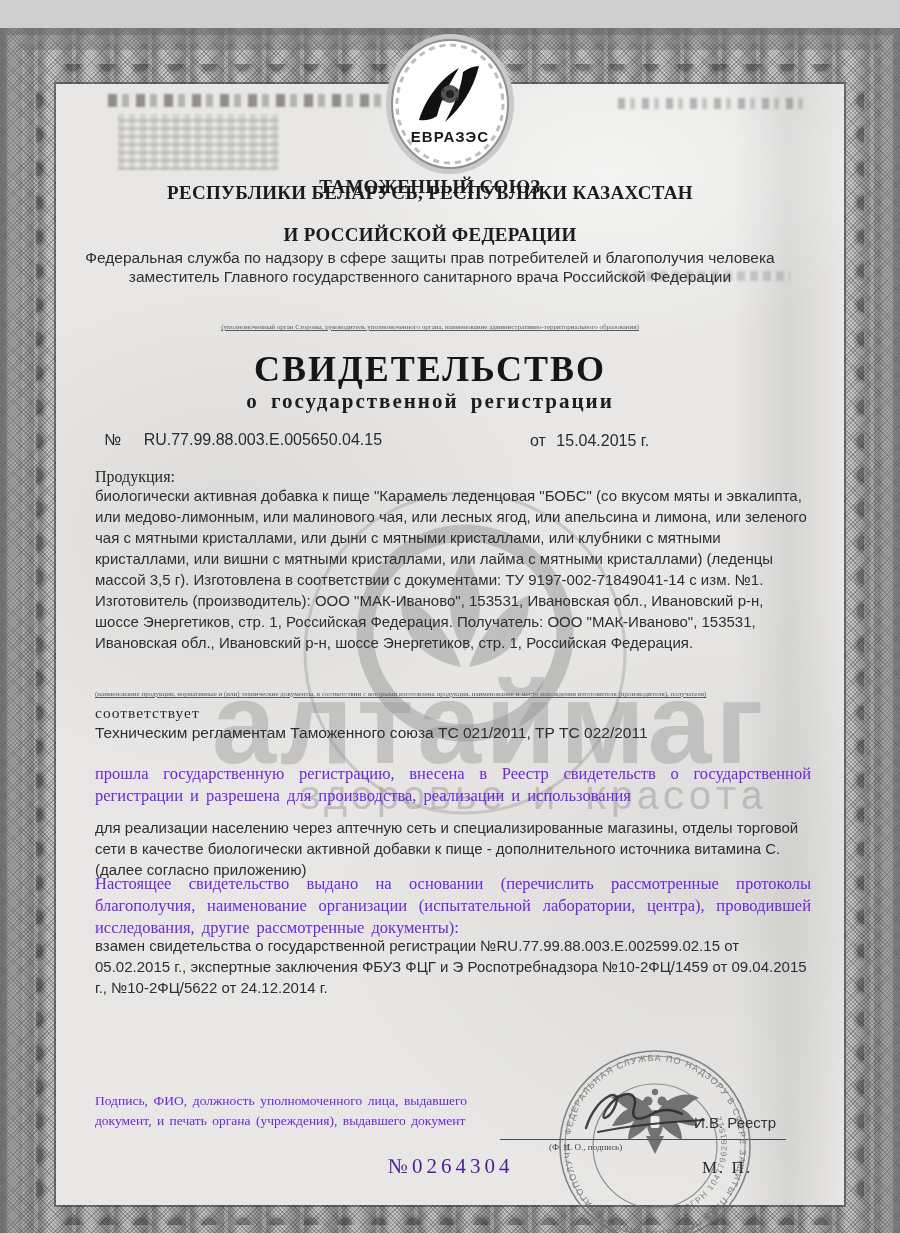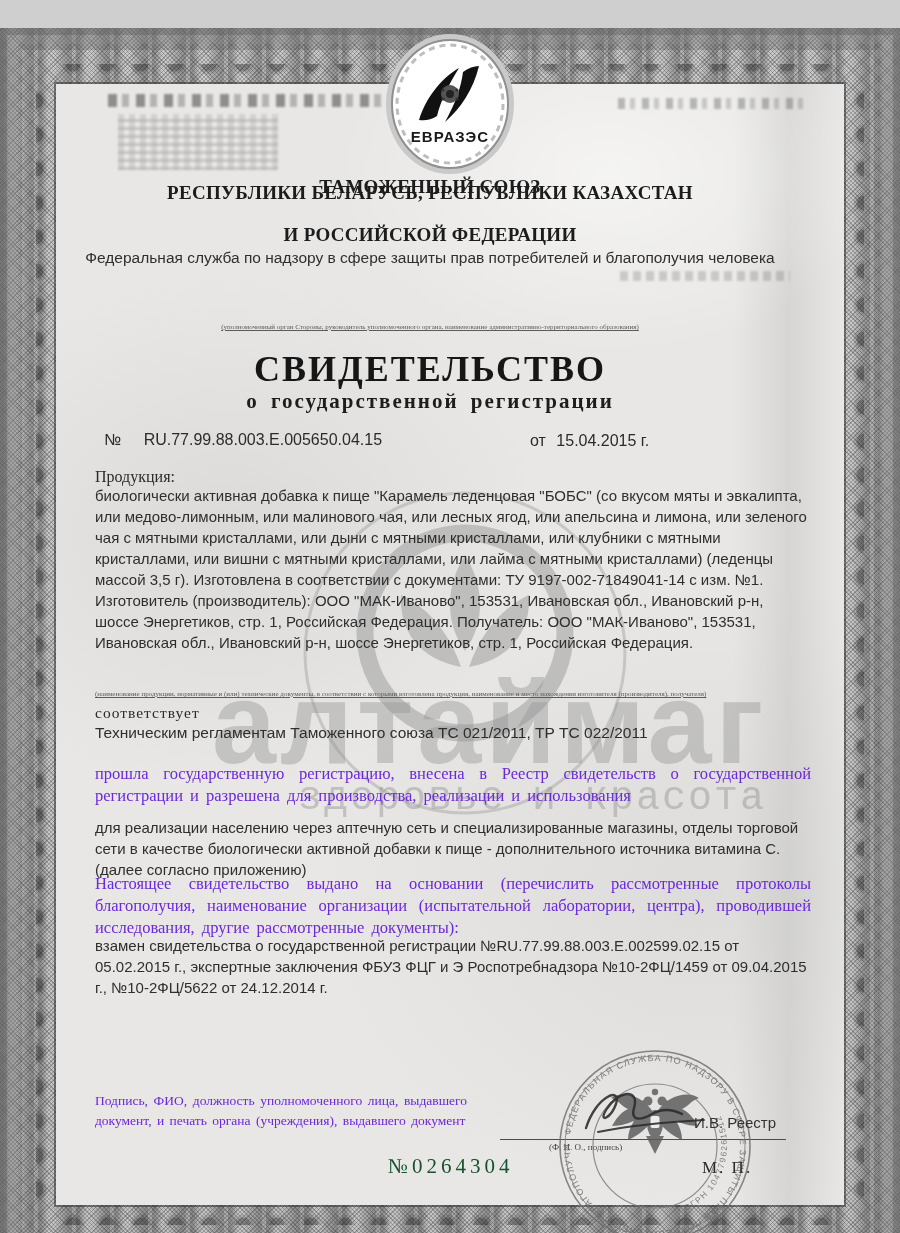--- a/index.html
+++ b/index.html
@@ -68,21 +68,21 @@
   .tiny{font-size:7px;color:#5a5a5a;white-space:nowrap;text-decoration:underline;}
   .title-main{font-weight:bold;font-size:36px;letter-spacing:2px;color:#161616;}
   .title-sub{font-weight:bold;font-size:21px;letter-spacing:2px;word-spacing:5px;color:#1d1d1d;}
   .numrow{font-family:"Liberation Sans",sans-serif;font-size:16px;color:#2b2b2b;}
   .sans{font-family:"Liberation Sans",sans-serif;font-size:15px;line-height:21px;color:#2e2e2e;}
   .serifp{font-size:16.5px;line-height:22px;text-align:justify;word-spacing:3px;color:#6d28d9;}
   .lbl{font-size:16px;color:#2a2a2a;}
   .sig-line{position:absolute;left:500px;top:1111px;width:286px;border-top:1.4px solid #4c4c4c;z-index:3;}
   .stamp{position:absolute;left:552px;top:1016px;z-index:4;opacity:.82;}
   .signature{position:absolute;left:578px;top:1042px;z-index:5;opacity:.88;}
-  .serial{font-size:21px;letter-spacing:4px;color:#14532d;z-index:4;}
+  .serial{font-size:21px;letter-spacing:4px;color:#4c1d95;z-index:4;}
   .mp{font-size:17px;letter-spacing:2px;color:#2c2c2c;z-index:5;}
   .bragina{font-family:"Liberation Sans",sans-serif;font-size:15px;color:#333;z-index:5;}
   .fio{font-size:9px;color:#444;z-index:3;}
 </style>
 </head>
 <body>
 
 <div class="page">
 
   <div class="frame"></div>
@@ -123,20 +123,21 @@
       <path d="M234,112 C236,148 216,176 174,184 C184,154 204,126 234,112 Z"></path>
     </g>
   </svg>
   <div class="wm wm-word">алтаймаг</div>
   <div class="wm wm-tag">здоровье и красота</div>
 
   <div class="t center hb" style="top:148px">ТАМОЖЕННЫЙ СОЮЗ</div>
   <div class="t center hb" style="top:154px">РЕСПУБЛИКИ БЕЛАРУСЬ, РЕСПУБЛИКИ КАЗАХСТАН</div>
   <div class="t center hb" style="top:196px">И РОССИЙСКОЙ ФЕДЕРАЦИИ</div>
   <div class="t center hs" style="top:221px">Федеральная служба по надзору в сфере защиты прав потребителей и благополучия человека</div>
+  <div class="t center hs" style="top:240px">заместитель Главного государственного санитарного врача Российской Федерации</div>
   <div class="t center tiny" style="top:295px">(уполномоченный орган Стороны, руководитель уполномоченного органа, наименование административно-территориального образования)</div>
 
   <div class="t center title-main" style="top:320px">СВИДЕТЕЛЬСТВО</div>
   <div class="t center title-sub" style="top:361px">о государственной регистрации</div>
 
   <div class="t numrow" style="left:104px;top:403px">
     <span>№</span>
     <span style="margin-left:18px">RU.77.99.88.003.E.005650.04.15</span>
   </div>
   <div class="t numrow" style="left:530px;top:404px">

